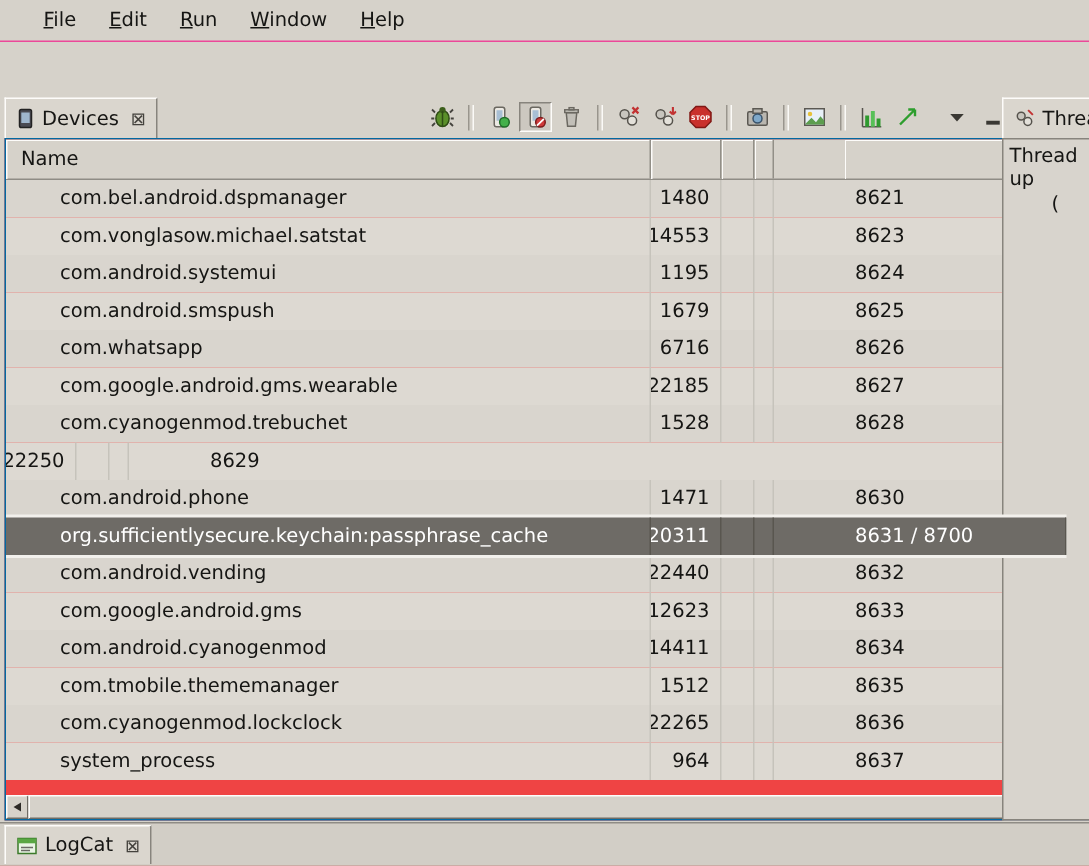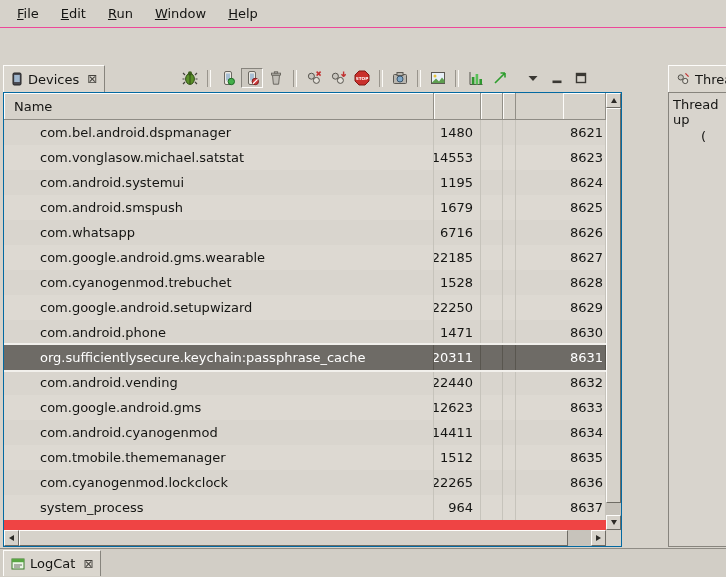--- a/index.html
+++ b/index.html
@@ -5,27 +5,27 @@
   html,body{margin:0;padding:0;background:#b9b6ae;}
   .screen{
     position:relative;width:726px;height:577px;overflow:hidden;
     background:var(--window-bg,#d6d2ca);
     font-family:"DejaVu Sans","Liberation Sans",sans-serif;
     font-size:13px;color:#151513;
     -webkit-font-smoothing:antialiased;
   }
   
   .menubar{position:absolute;top:0;left:0;right:0;height:27px;display:flex;align-items:center;
-    padding-left:6px;border-bottom:7px solid #ec4899;background:var(--window-bg,#d6d2ca);}
+    padding-left:18px;border-bottom:7px solid #ec4899;background:var(--window-bg,#d6d2ca);}
   .menu-item{padding:3px 11px 4px 11px;cursor:default;}
   .mn{text-decoration:underline;}
   .toolbar-space{position:absolute;top:28px;left:0;right:0;height:35px;background:var(--window-bg,#d6d2ca);}
 
   
-  .devices-panel{position:absolute;left:3px;top:64px;width:619px;height:483px;}
+  .devices-panel{position:absolute;left:3px;top:64px;width:724px;height:483px;}
   .threads-panel{position:absolute;left:668px;top:64px;right:0;height:483px;}
   .panel-tabbar{height:28px;display:flex;align-items:flex-end;position:relative;}
   .tab{display:inline-flex;align-items:center;gap:5px;height:27px;padding:0 7px;box-sizing:border-box;
     background:#dad6ce;border:1px solid #87847d;border-bottom:none;
     border-top-color:#fdfcfa;border-left-color:#fdfcfa;white-space:nowrap;}
   .tabicon{display:inline-flex;align-items:center;}
   .closex{font-size:12px;color:#44423d;margin-left:3px;cursor:default;}
 
   
   .toolstrip{margin-left:auto;display:flex;align-items:center;gap:2px;height:28px;padding-right:30px;}
@@ -274,21 +274,20 @@
 
           <div class="row">
             <div class="cell w-name">com.cyanogenmod.trebuchet</div>
             <div class="cell w-pid">1528</div>
             <div class="cell w-c3"></div>
             <div class="cell w-c4"></div>
             <div class="cell w-port">8628</div>
           </div>
 
           <div class="row">
-            <div class="cell w-name">com.google.android.setupwizard</div>
             <div class="cell w-pid">22250</div>
             <div class="cell w-c3"></div>
             <div class="cell w-c4"></div>
             <div class="cell w-port">8629</div>
           </div>
 
           <div class="row">
             <div class="cell w-name">com.android.phone</div>
             <div class="cell w-pid">1471</div>
             <div class="cell w-c3"></div>

